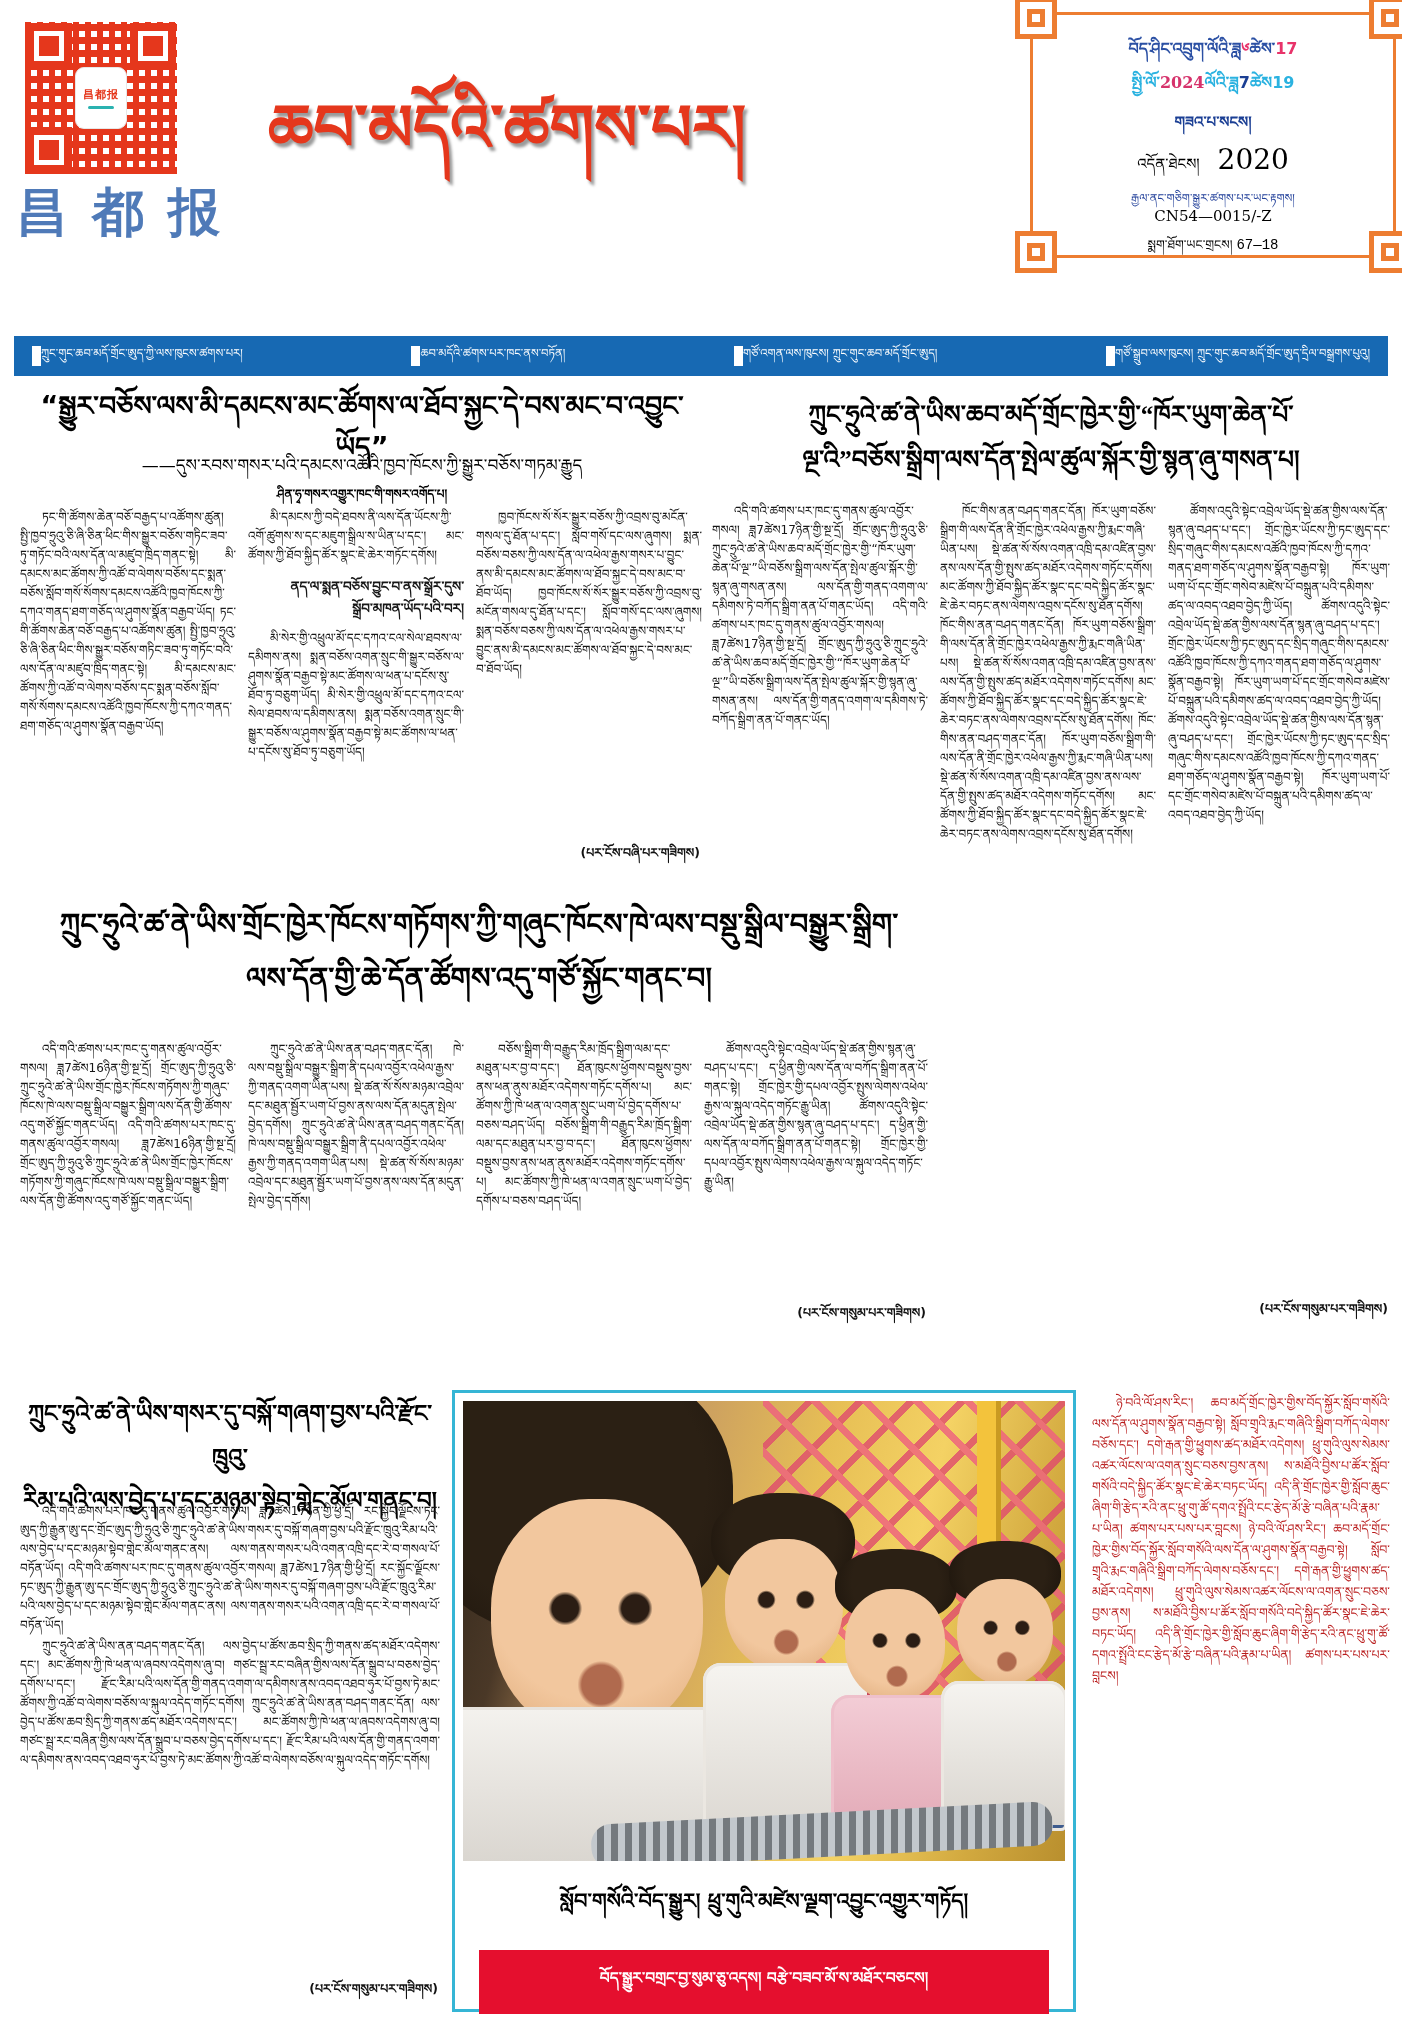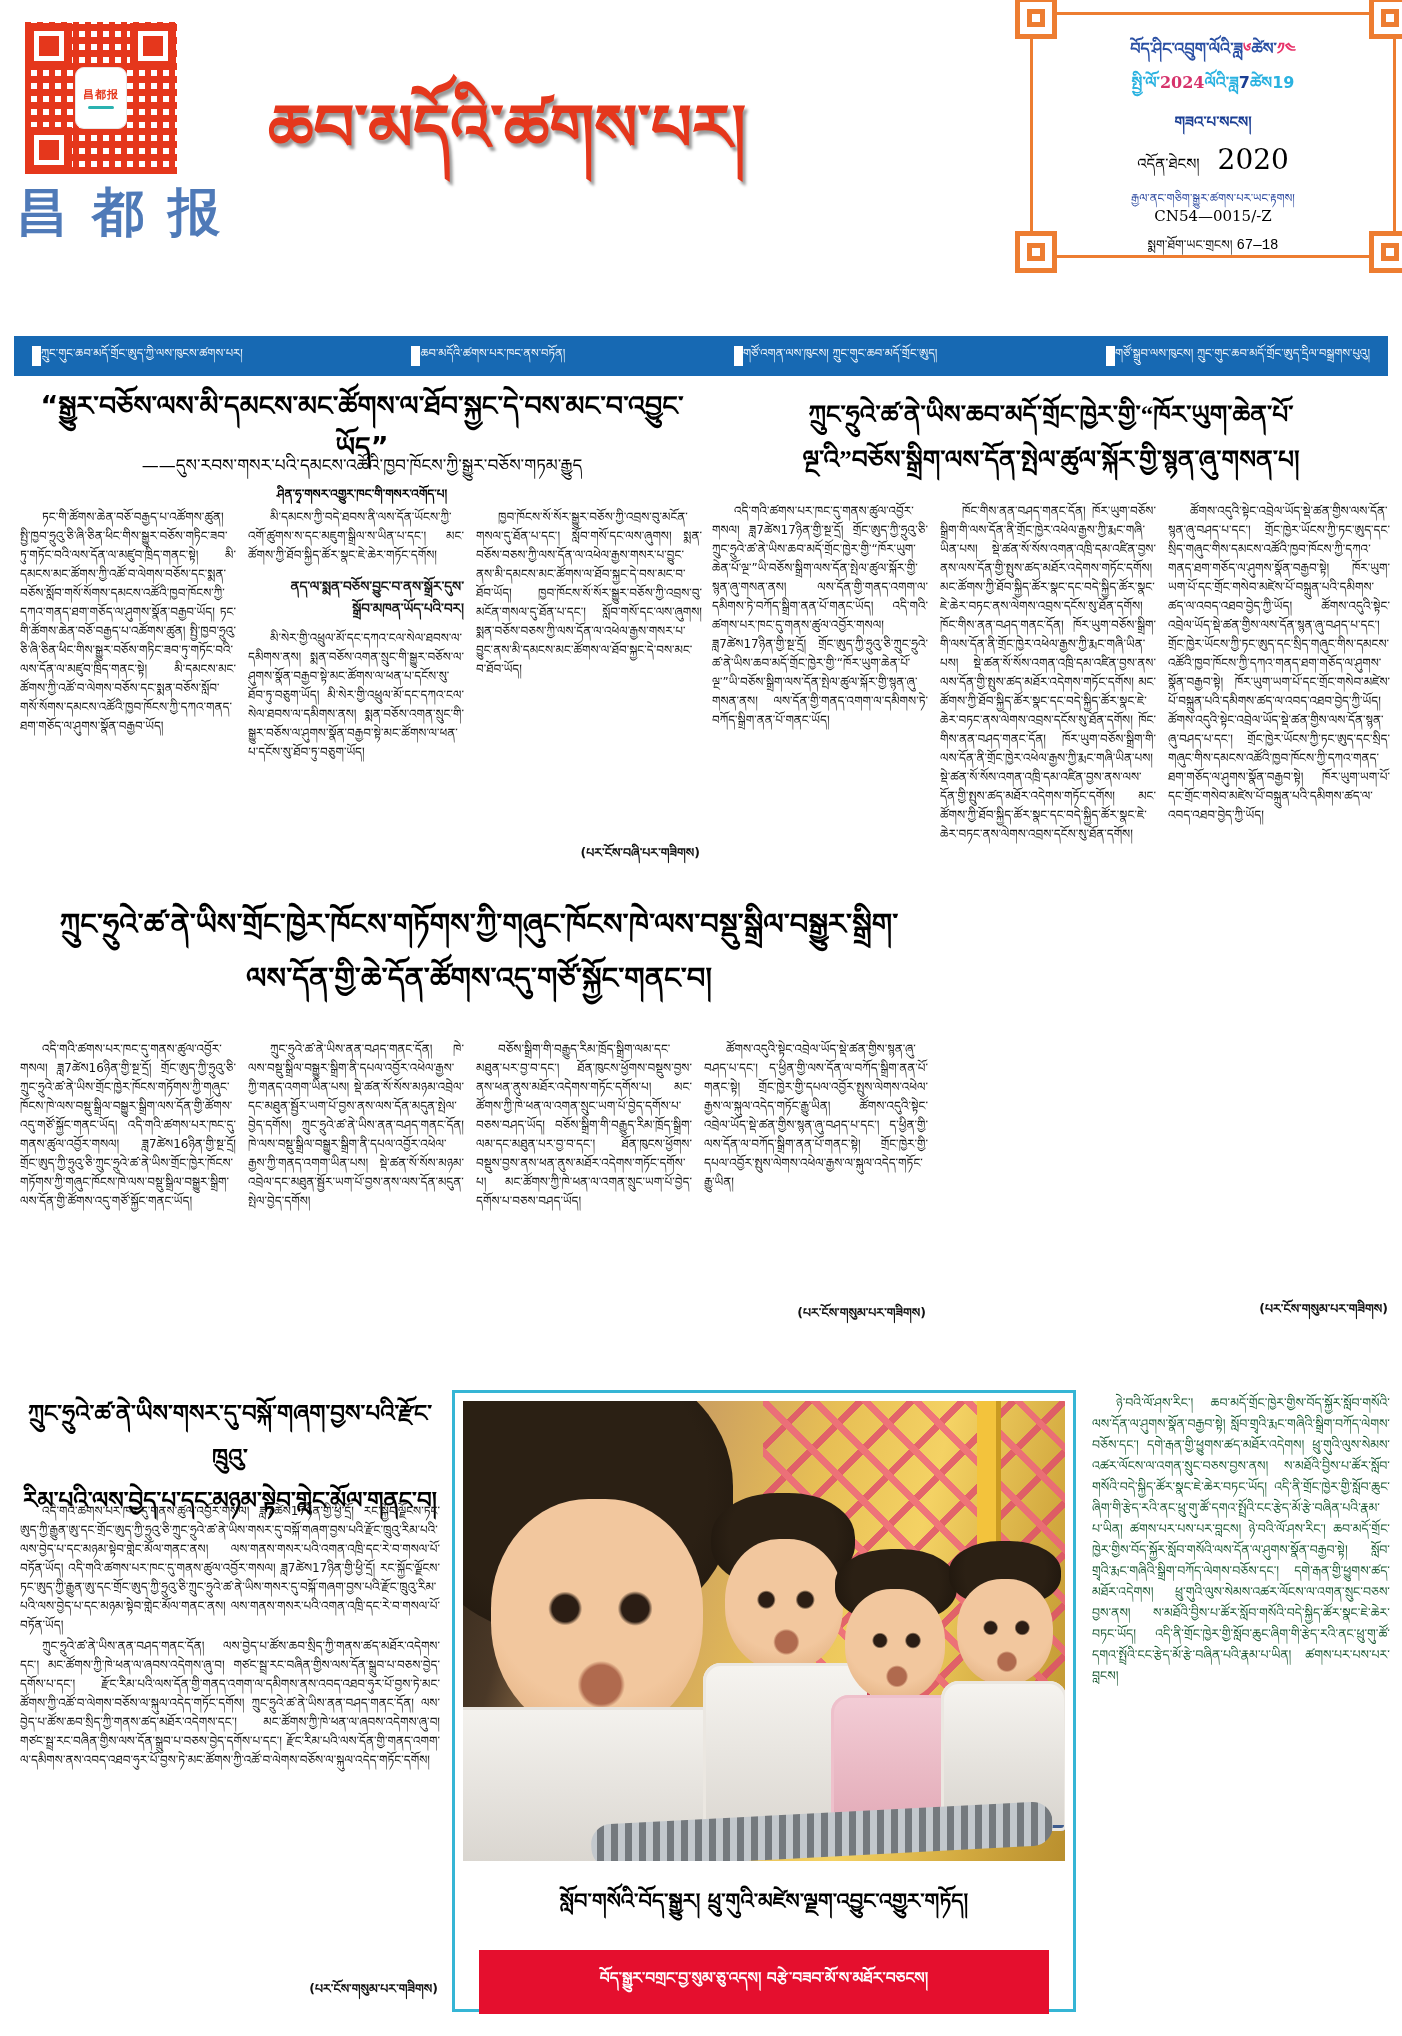--- a/index.html
+++ b/index.html
@@ -84,21 +84,21 @@
       radial-gradient(circle at 50% 40%,#f2c79e 0 60%,#dca876 100%);}
   .jacket{position:absolute;border-radius:18px 18px 6px 6px;}
   .spring{position:absolute;left:128px;bottom:4px;width:462px;height:44px;border-radius:20px;
     transform:rotate(-3deg);
     background:repeating-linear-gradient(93deg,#c3c8cd 0 7px,#74797e 7px 14px);}
   .photo-caption{font-size:21px;font-weight:bold;text-align:center;margin-top:16px;color:#000;}
   .photo-banner{margin:14px 16px 0;background:#e50f2e;color:#fff;font-weight:bold;
     font-size:15.5px;text-align:center;padding:10px 4px;}
 
   .caption-col{position:absolute;left:1092px;top:1392px;width:298px;height:618px;overflow:hidden;
-    font-size:12.5px;line-height:21px;text-align:justify;color:#14532d;}
+    font-size:12.5px;line-height:21px;text-align:justify;color:#b91c1c;}
   .caption-col p{margin:0;text-indent:24px;}
 </style>
 </head>
 <body>
 
 <div id="page">
 
   <div class="qr">
     <div class="qr-noise"></div>
     <div class="finder tl"></div>
@@ -114,21 +114,21 @@
 
   <div class="cn-title">昌都报</div>
 
   <div class="infobox">
     <div class="knot tl"></div>
     <div class="knot tr"></div>
     <div class="knot bl"></div>
     <div class="knot br"></div>
 
     <div class="ib-r1">
-      <span>བོད་ཤིང་འབྲུག་ལོའི་ཟླ</span><span class="num">༦</span><span>ཚེས་</span><span class="num">༡༤</span>
+      <span>བོད་ཤིང་འབྲུག་ལོའི་ཟླ</span><span class="num">༦</span><span>ཚེས་</span><span class="num">17</span>
     </div>
     <div class="ib-r2">
       <span>སྤྱི་ལོ་</span><span class="yr">2024</span><span>ལོའི་ཟླ</span><span class="mo">7</span><span>ཚེས</span><span>19</span>
     </div>
     <div class="ib-r3">གཟའ་པ་སངས།</div>
     <div class="ib-r4">
       <span>འདོན་ཐེངས།</span><span class="issue">2020</span>
     </div>
     <div class="ib-r5">རྒྱལ་ནང་གཅིག་སྒྱུར་ཚགས་པར་ཡང་རྟགས།</div>
     <div class="ib-r6">CN54—0015/-Z</div>

